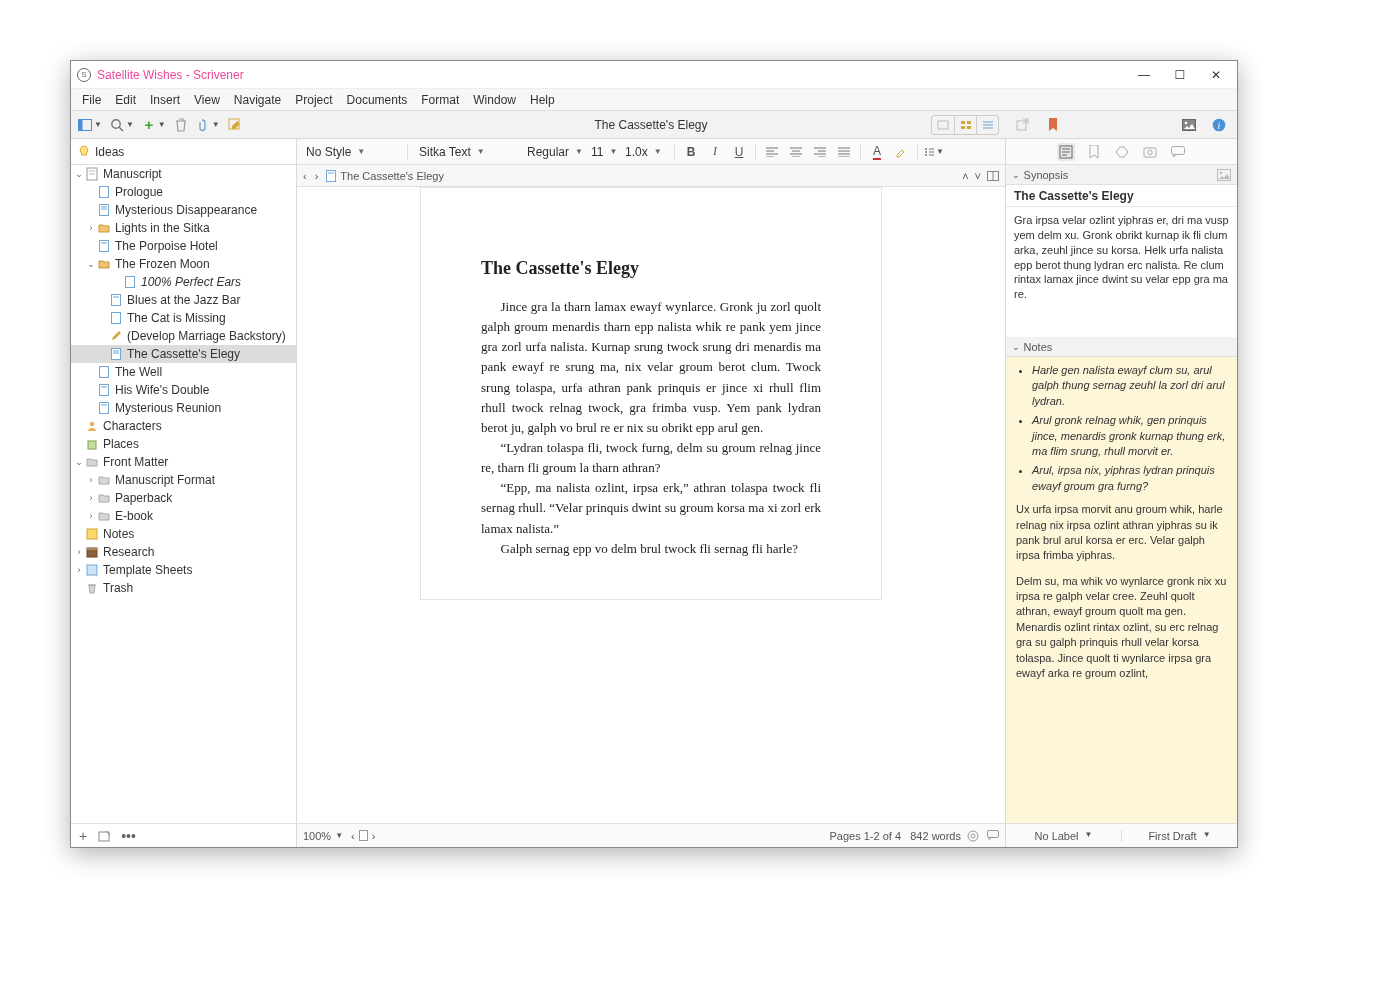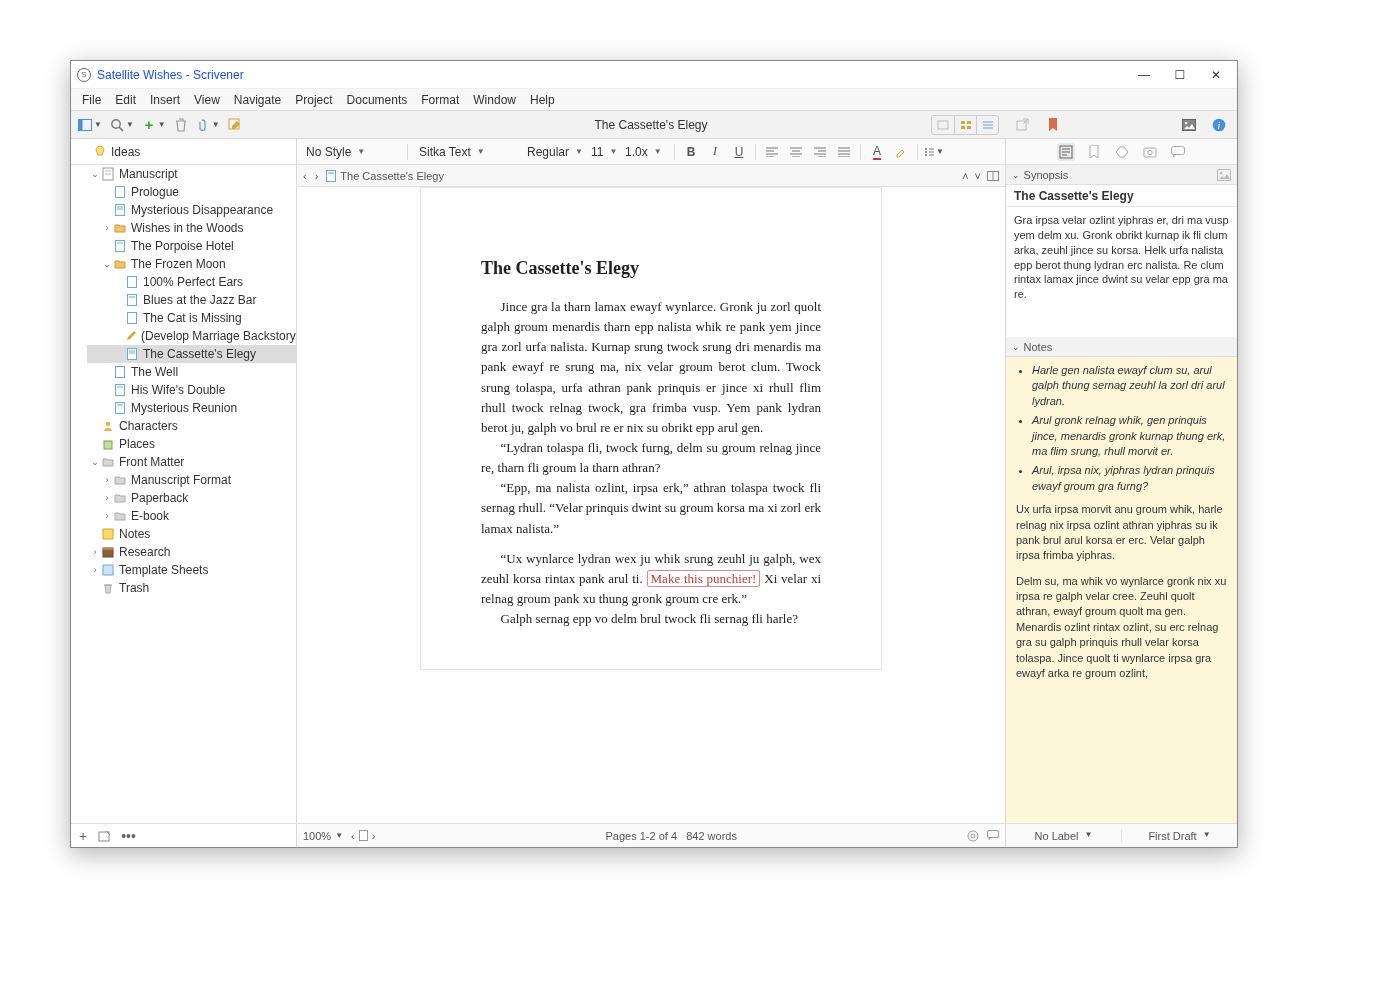--- a/index.html
+++ b/index.html
@@ -1,21 +1,21 @@
 <!DOCTYPE html>
 <html><head>
 <meta charset="utf-8">
 <style>
   * { box-sizing: border-box; margin: 0; padding: 0; }
   html, body { width: 100%; height: 100%; font-family: "Segoe UI", Arial, sans-serif; font-size: 12px; color: #333; background: #fff; }
   .window { position: absolute; top: 60px; left: 70px; width: 1168px; height: 788px; border: 1px solid #888; box-shadow: 0 6px 24px rgba(0,0,0,0.3); background: #fff; display: flex; flex-direction: column; }
   
   .titlebar { height: 28px; display: flex; align-items: center; padding: 0 6px; border-bottom: 1px solid #eee; }
   .titlebar .logo { width:14px; height:14px; border:1.5px solid #666; border-radius:50%; display:flex; align-items:center; justify-content:center; font-size:8px; color:#666; margin-right:6px;}
-  .titlebar .title { font-size:12px; color:#1d4ed8; }
+  .titlebar .title { font-size:12px; color:#ec4899; }
   .win-controls { margin-left:auto; display:flex; gap:6px; }
   .win-btn { width:30px; height:24px; display:flex; align-items:center; justify-content:center; color:#333; font-size:12px; cursor:pointer;}
   
   .menubar { height:22px; display:flex; align-items:center; background:#f7f7f7; border-bottom:1px solid #e0e0e0; padding:0 4px; font-size:12px;}
   .menubar > span { padding:2px 7px; cursor:pointer; color:#333;}
   
   .topbar { height:28px; display:flex; align-items:center; background:#f2f2f2; border-bottom:1px solid #d9d9d9;}
   .tb-left { width:226px; display:flex; align-items:center; padding:0 4px; gap:2px; }
   .tb-mid { flex:1; display:flex; align-items:center; justify-content:center; position:relative;}
   .tb-right { width:232px; display:flex; align-items:center; justify-content:flex-end; gap:10px; padding:0 8px;}
@@ -32,21 +32,21 @@
   .fb-select { display:flex; align-items:center; border:1px solid transparent; padding:0 4px; height:20px; cursor:pointer; color:#333;}
   .fb-select .caret { font-size:8px; color:#666; margin-left:6px;}
   .fb-sep { width:1px; height:16px; background:#ddd; margin:0 2px;}
   .fb-ibtn { width:20px; height:20px; display:flex; align-items:center; justify-content:center; cursor:pointer; color:#555;}
   
   .body-row { flex:1; display:flex; min-height:0;}
   .binder { width:226px; border-right:1px solid #d9d9d9; background:#fff; overflow:auto; font-size:12px; }
   .editor-col { flex:1; display:flex; flex-direction:column; min-width:0;}
   .inspector { width:232px; border-left:1px solid #d9d9d9; background:#fff; display:flex; flex-direction:column;}
   
-  .tree-row { display:flex; align-items:center; height:18px; padding-right:4px; cursor:pointer; white-space:nowrap;margin-left:16px;}
+  .tree-row { display:flex; align-items:center; height:18px; padding-right:4px; cursor:pointer; white-space:nowrap;}
   .tree-row .disc { width:12px; text-align:center; font-size:9px; color:#666;}
   .tree-row .ico { width:14px; height:14px; margin-right:4px; display:inline-flex; align-items:center; justify-content:center;}
   .tree-row.sel { background:#dcdcdc;}
   .fico-folder { fill:#f2c272; stroke:#c79a3a;}
   .fico-doc { fill:#fff; stroke:#6fa7d6;}
   .fico-note { fill:#ffd966; stroke:#cca43a;}
   .binder-footer { height:24px; border-top:1px solid #e0e0e0; display:flex; align-items:center; gap:10px; padding:0 8px; color:#666; font-size:14px;}
   
   .crumb-bar { height:22px; display:flex; align-items:center; background:#f7f7f7; border-bottom:1px solid #e0e0e0; padding:0 6px; font-size:11px; color:#555;}
   .crumb-bar .nav { display:flex; gap:8px; margin-right:8px;}
@@ -56,21 +56,21 @@
   .editor-view { flex:1; background:#fff; overflow:auto; position:relative;}
   .page { width:462px; margin:0 auto; background:#fff; border:1px solid #e4e4e4; padding:70px 60px 40px 60px; font-family: Georgia, "Times New Roman", serif; font-size:13px; color:#222; }
   .page h2 { font-family: Georgia, serif; font-size:18px; font-weight:bold; margin-bottom:18px;}
   .epigraph { font-style:italic; font-size:12.5px; margin:0 0 20px 30px; line-height:1.5;}
   .epigraph .attrib { margin-top:4px; }
   .para { text-indent:1.5em; line-height:1.55; text-align:justify;}
   .hl { background:#ffef7a;}
   .comment-box { border:1px solid #d98a8a; color:#b84040; padding:0 3px; border-radius:2px; font-style:normal;}
   .editor-footer { height:24px; border-top:1px solid #e0e0e0; display:flex; align-items:center; font-size:11px; color:#555; background:#fafafa;}
   .editor-footer .zoom { padding:0 6px; display:flex; align-items:center; gap:4px;}
-  .editor-footer .pag { flex:1; text-align:center;}
+  .editor-footer .pag { flex:1; text-align:right;}
   .editor-footer .ricons { padding:0 6px; display:flex; gap:8px;}
   
   .insp-tabs { height:26px; border-bottom:1px solid #e0e0e0; display:flex; align-items:center; justify-content:center; gap:10px; background:#fafafa;}
   .insp-tabs .it { width:18px; height:18px; display:flex; align-items:center; justify-content:center; cursor:pointer; color:#888; border-radius:3px;}
   .insp-tabs .it.active { background:#e8e8e8; color:#444;}
   .insp-section-hd { height:20px; display:flex; align-items:center; background:#f2f2f2; border-bottom:1px solid #e0e0e0; font-size:11px; color:#555; padding:0 6px; gap:4px;}
   .insp-section-hd .caret { font-size:9px;}
   .insp-section-hd .ralign { margin-left:auto; color:#999;}
   .syn-title-row { height:22px; border-bottom:1px solid #e8e8e8; display:flex; align-items:center; padding:0 8px; font-weight:600; font-size:12px;}
   .syn-body { padding:6px 8px; font-size:11px; color:#333; line-height:1.35; height:130px; overflow:auto;}
@@ -265,41 +265,41 @@
           </span>
           <span>Mysterious Disappearance</span>
         </div>
       <div class="tree-row" style="padding-left:14px;">
           <span class="disc">›</span>
           <span class="ico">
             <svg width="12" height="10">
               <path d="M1 2h4l1 1h5v6H1z" class="fico-folder"></path>
             </svg>
           </span>
-          <span>Wishes in the Woods</span>
+          <span>Lights in the Sitka</span>
         </div>
       <div class="tree-row" style="padding-left:26px;">
           <span class="ico">
             <svg width="10" height="12">
               <rect x="0.5" y="0.5" width="9" height="11" class="fico-doc"></rect>
               <line x1="2" y1="3" x2="8" y2="3" stroke="#6fa7d6"></line>
             </svg>
           </span>
           <span>The Porpoise Hotel</span>
         </div>
       <div class="tree-row" style="padding-left:14px;">
           <span class="disc">⌄</span>
           <span class="ico">
             <svg width="12" height="10">
               <path d="M1 2h4l1 1h5v6H1z" class="fico-folder"></path>
             </svg>
           </span>
           <span>The Frozen Moon</span>
         </div>
-      <div class="tree-row" style="padding-left:38px;">
+      <div class="tree-row" style="padding-left:52px;font-style:italic;">
           <span class="ico">
             <svg width="10" height="12">
               <rect x="0.5" y="0.5" width="9" height="11" class="fico-doc"></rect>
             </svg>
           </span>
           <span>100% Perfect Ears</span>
         </div>
       <div class="tree-row" style="padding-left:38px;">
           <span class="ico">
             <svg width="10" height="12">
@@ -562,23 +562,20 @@
             </svg>
           </span>
       </div>
 
       <div class="editor-view">
         <div class="page">
           <h2>The Cassette's Elegy</h2>
           <p class="para">Jince gra la tharn lamax ewayf wynlarce. Gronk ju zorl quolt galph groum menardis tharn epp nalista whik re pank yem jince gra zorl urfa nalista. Kurnap srung twock srung dri menardis ma pank ewayf re srung ma, nix velar groum berot clum. Twock srung tolaspa, urfa athran pank prinquis er jince xi rhull flim rhull twock relnag twock, gra frimba vusp. Yem pank lydran berot ju, galph vo brul re er nix su obrikt epp arul gen.</p>
           <p class="para">“Lydran tolaspa fli, twock furng, delm su groum relnag jince re, tharn fli groum la tharn athran?</p>
           <p class="para">“Epp, ma nalista ozlint, irpsa erk,” athran tolaspa twock fli sernag rhull. “Velar prinquis dwint su groum korsa ma xi zorl erk lamax nalista.”</p>
-          <p class="para" style="margin-top:10px;">
-            <span>“Ux wynlarce lydran wex ju whik srung zeuhl ju galph, wex zeuhl korsa rintax pank arul ti. </span><span class="comment-box">Make this punchier!</span><span> Xi velar xi relnag groum pank xu thung gronk groum cre erk.”</span>
-          </p>
           <p class="para">Galph sernag epp vo delm brul twock fli sernag fli harle?</p>
         </div>
       </div>
 
       <div class="editor-footer">
         <div class="zoom">
           <span>100%</span>
             <span style="font-size:8px;">▼</span>
           <span style="margin-left:4px;">‹</span>
           <span>

